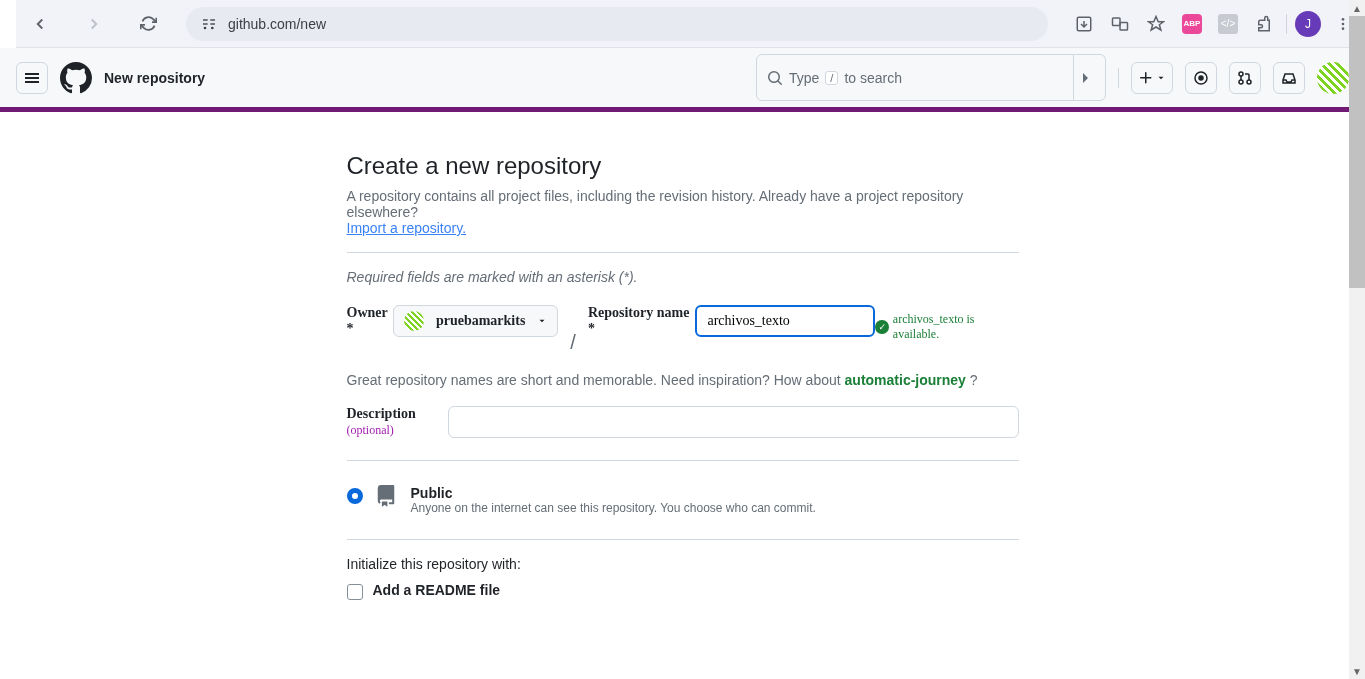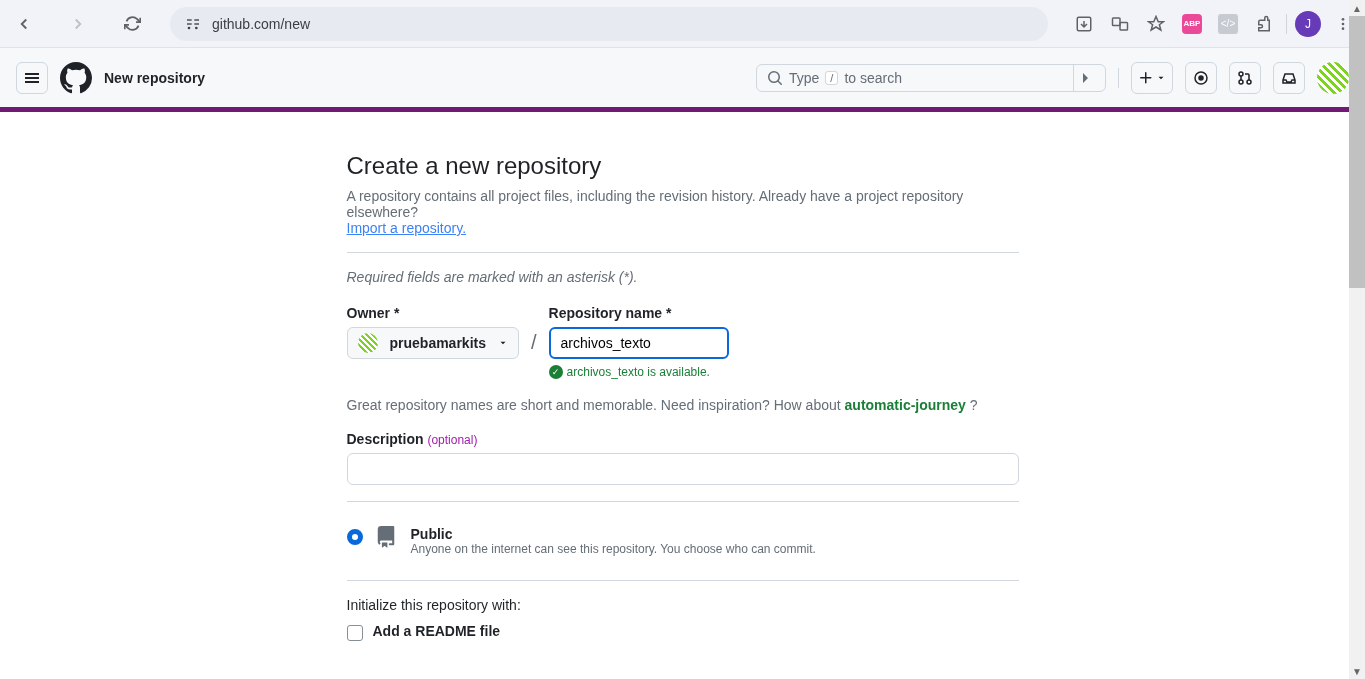--- a/index.html
+++ b/index.html
@@ -1,56 +1,56 @@
 <!DOCTYPE html>
 <html><head>
   <meta charset="utf-8">
   <style>
     * { box-sizing: border-box; margin: 0; padding: 0; }
     body { font-family: -apple-system, BlinkMacSystemFont, "Segoe UI", Helvetica, Arial, sans-serif; font-size: 14px; color: #1f2328; background: #fff; }
     
     
-    .browser-bar { height: 48px; background: #f1f3f9; border-bottom: 1px solid #e0e2e8; display: flex; align-items: center; padding: 16px 8px; gap: 22px; }
+    .browser-bar { height: 48px; background: #f1f3f9; border-bottom: 1px solid #e0e2e8; display: flex; align-items: center; padding: 16px 8px; gap: 22px; margin-left: 16px; }
     .nav-btn { width: 32px; height: 32px; display: flex; align-items: center; justify-content: center; border-radius: 50%; cursor: pointer; color: #5f6368; }
     .nav-btn.disabled { color: #bdc1c6; }
     .url-bar { flex: 1; height: 34px; background: #e8eaf2; border-radius: 17px; display: flex; align-items: center; padding: 0 14px; gap: 10px; color: #3c4043; font-size: 14px; }
     .url-icon { width: 18px; height: 18px; display: flex; align-items: center; justify-content: center; }
     .url-text { flex: 1; }
     .chrome-actions { display: flex; align-items: center; gap: 8px; }
     .chrome-icon { width: 28px; height: 28px; display: flex; align-items: center; justify-content: center; color: #5f6368; cursor: pointer; }
     .abp-badge { width: 20px; height: 20px; background: #ec4899; border-radius: 4px; color: #fff; font-size: 8px; font-weight: bold; display: flex; align-items: center; justify-content: center; }
     .devtools-badge { width: 20px; height: 20px; background: #c7cad0; border-radius: 3px; display: flex; align-items: center; justify-content: center; color: #fff; font-size: 10px; }
     .profile-avatar-chrome { width: 26px; height: 26px; border-radius: 50%; background: #673ab7; color: #fff; display: flex; align-items: center; justify-content: center; font-size: 12px; font-weight: 500; }
     .chrome-divider { width: 1px; height: 20px; background: #d0d3d9; }
     
     
     .gh-header { height: 64px; background: #f6f8fa; border-bottom: 5px solid #701a75; display: flex; align-items: center; padding: 0 16px; gap: 12px; }
     .gh-menu-btn { width: 32px; height: 32px; border: 1px solid #d0d7de; border-radius: 6px; display: flex; align-items: center; justify-content: center; cursor: pointer; }
     .gh-logo { width: 32px; height: 32px; }
     .gh-title { font-size: 14px; font-weight: 600; color: #1f2328; }
     .gh-spacer { flex: 1; }
-    .gh-search { width: 350px; height: 28px; border: 1px solid #d0d7de; border-radius: 6px; background: #f6f8fa; display: flex; align-items: center; padding: 0 10px; gap: 6px; color: #656d76; font-size: 14px; cursor: pointer; }
+    .gh-search { width: 350px; height: 47px; border: 1px solid #d0d7de; border-radius: 6px; background: #f6f8fa; display: flex; align-items: center; padding: 0 10px; gap: 6px; color: #656d76; font-size: 14px; cursor: pointer; }
     .gh-search-kbd { border: 1px solid #d0d7de; border-radius: 3px; padding: 0 4px; font-size: 11px; background: #fff; }
     .gh-cmd { width: 32px; height: 32px; display: flex; align-items: center; justify-content: center; color: #656d76; border-left: 1px solid #d0d7de; cursor: pointer; }
     .gh-btn { height: 32px; border: 1px solid #d0d7de; border-radius: 6px; display: flex; align-items: center; justify-content: center; cursor: pointer; background: #f6f8fa; }
     .gh-btn-sq { width: 32px; }
     .gh-btn-split { padding: 0 6px; }
     .gh-avatar { width: 32px; height: 32px; border-radius: 50%; background: linear-gradient(45deg, #7ed321 25%, #fff 25%, #fff 50%, #7ed321 50%, #7ed321 75%, #fff 75%); background-size: 8px 8px; cursor: pointer; }
     .gh-divider { width: 1px; height: 20px; background: #d0d7de; }
     
     
     .main { max-width: 704px; margin: 0 auto; padding: 40px 16px; }
     .page-title { font-size: 24px; font-weight: 400; margin-bottom: 8px; }
     .page-desc { color: #656d76; margin-bottom: 4px; }
     .import-link { color: #3b82f6; text-decoration: underline; cursor: pointer; }
     .hr { border: none; border-top: 1px solid #d0d7de; margin: 16px 0; }
     .required-note { font-style: italic; color: #656d76; margin-bottom: 20px; }
     
     .form-row { display: flex; gap: 12px; align-items: flex-start; }
-    .form-group { display: flex; flex-direction: column; }
+    .form-group { display: flex; flex-direction: row; font-family: Liberation Serif, serif; }
     .form-label { font-weight: 600; margin-bottom: 6px; font-size: 14px; }
     .owner-select { height: 32px; border: 1px solid #d0d7de; border-radius: 6px; background: #f6f8fa; display: flex; align-items: center; padding: 0 10px; gap: 12px; cursor: pointer; font-weight: 600; }
     .owner-avatar { width: 20px; height: 20px; border-radius: 50%; background: linear-gradient(45deg, #7ed321 25%, #fff 25%, #fff 50%, #7ed321 50%, #7ed321 75%, #fff 75%); background-size: 6px 6px; }
     .slash { font-size: 20px; color: #656d76; margin-top: 26px; }
     .text-input { height: 32px; border: 2px solid #0969da; border-radius: 6px; padding: 0 10px; font-size: 14px; outline: none; width: 180px; font-family: inherit; }
     .text-input.plain { border: 1px solid #d0d7de; width: 100%; }
     .availability { display: flex; align-items: center; gap: 4px; color: #1a7f37; font-size: 12px; margin-top: 6px; }
     .check-icon { width: 14px; height: 14px; background: #1a7f37; border-radius: 50%; display: flex; align-items: center; justify-content: center; color: #fff; font-size: 9px; }
     
     .inspiration { color: #656d76; margin: 18px 0; }

